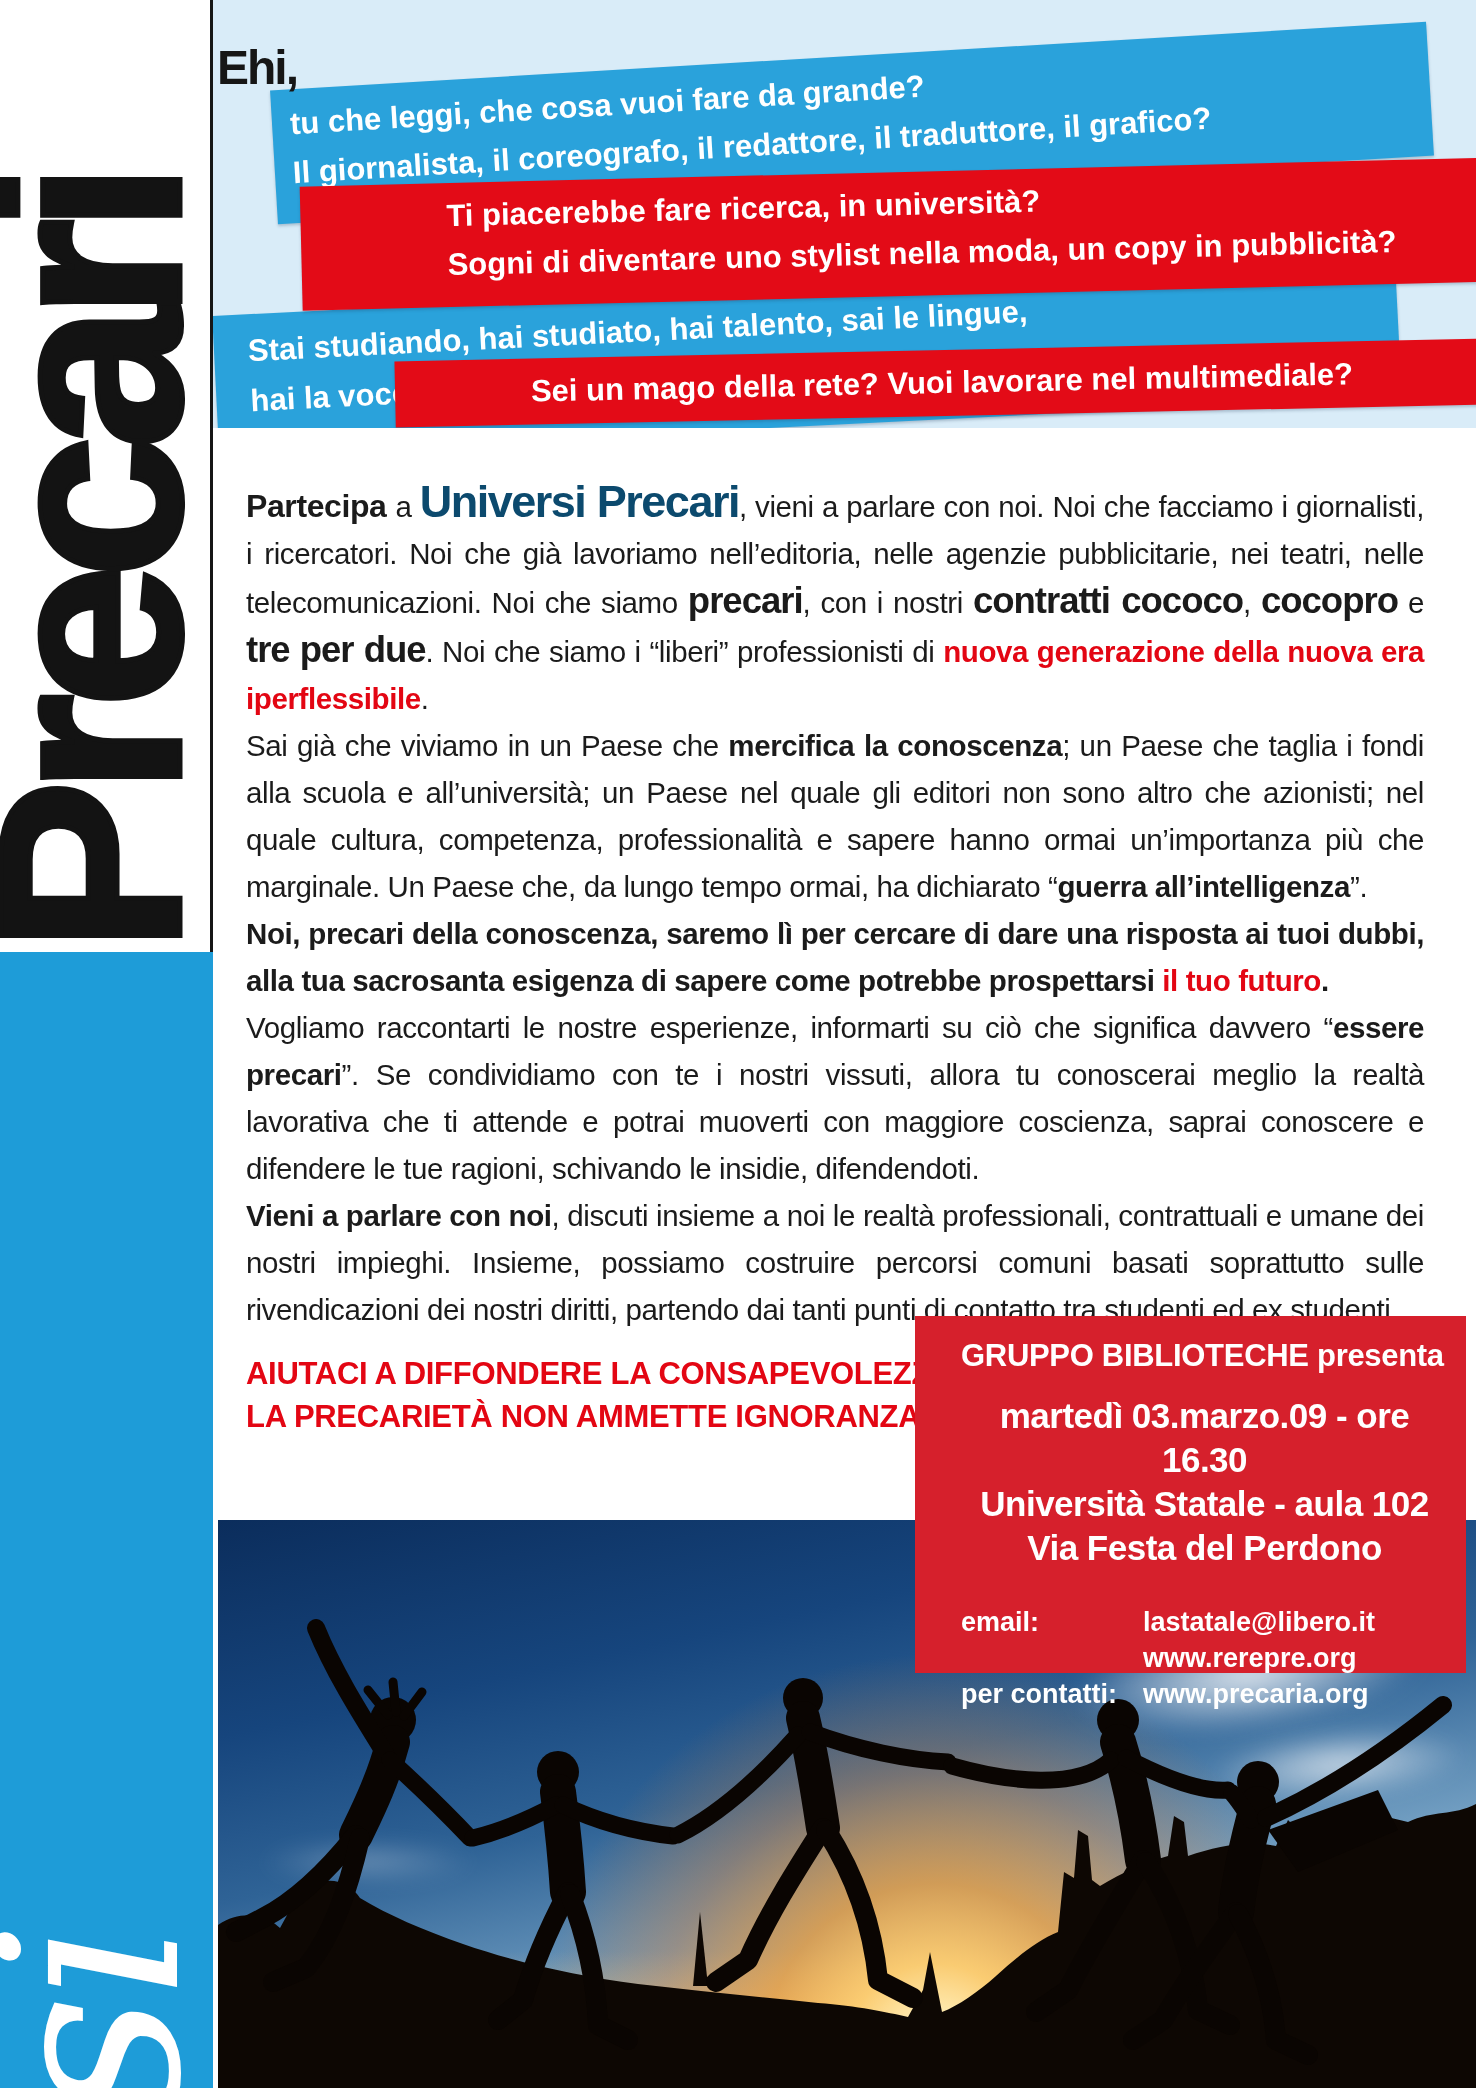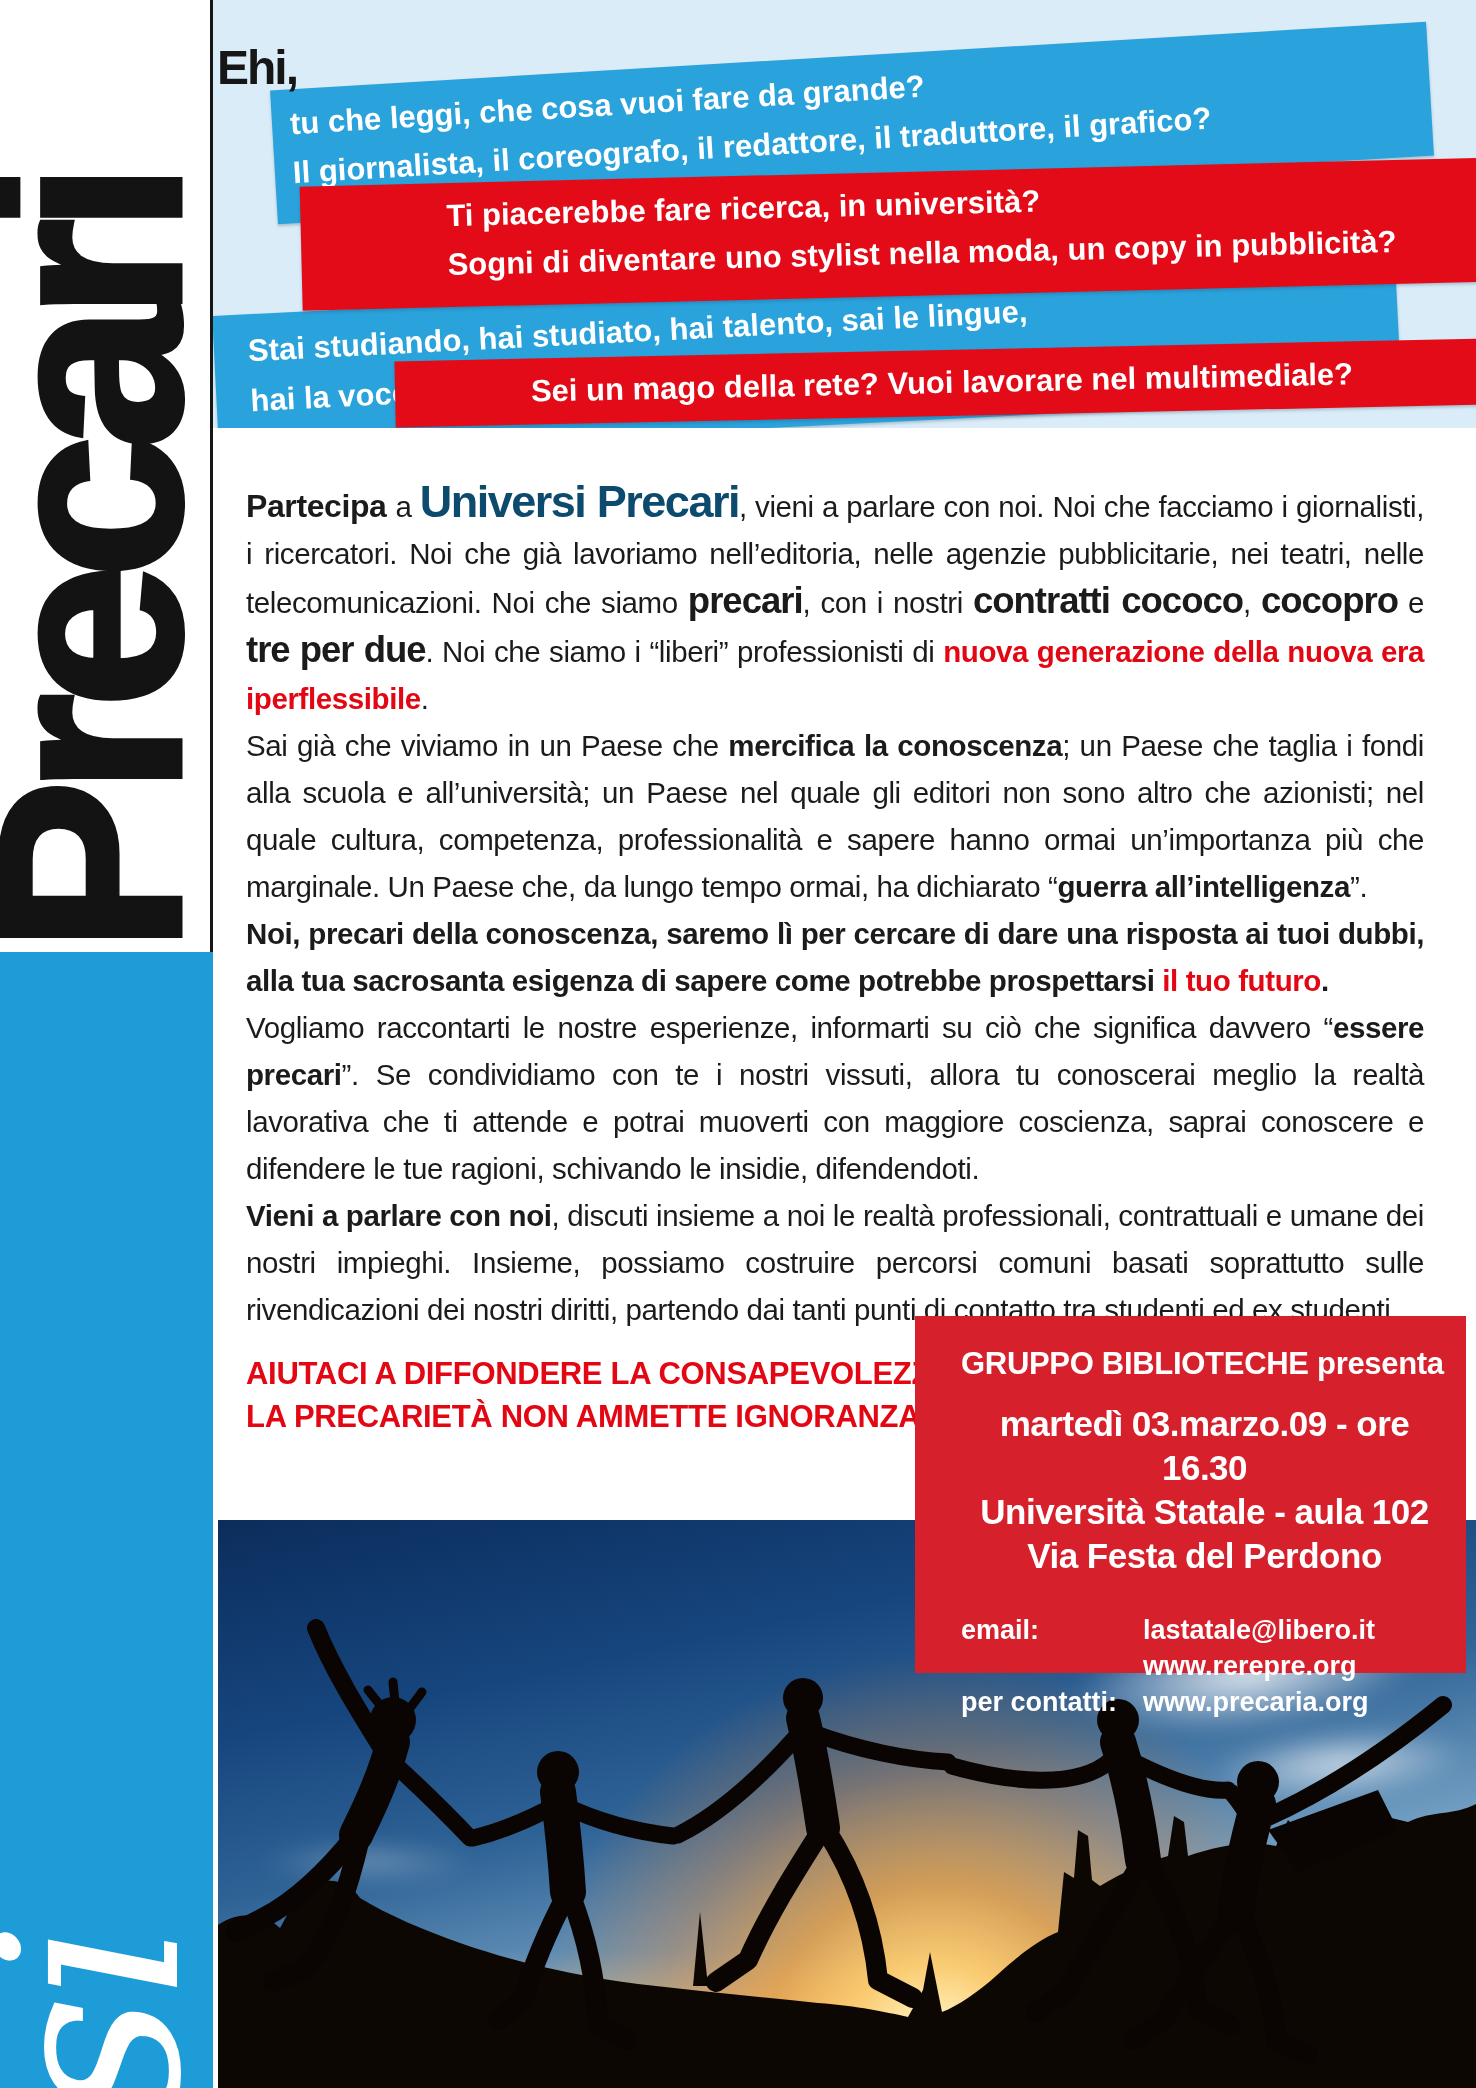--- a/index.html
+++ b/index.html
@@ -36,21 +36,21 @@
   .body-text p{margin:0;}
   .run-n{}
   .run-lead{font-size:32px;font-weight:bold;}
   .run-title{font-size:45px;font-weight:bold;color:#0c4a6e;letter-spacing:-1.5px;}
   .run-bigb{font-size:36.5px;font-weight:bold;letter-spacing:-1px;}
   .run-b{font-weight:bold;}
   .run-rb{font-weight:bold;color:#E30613;}
   
   .cta{position:absolute;left:246px;top:1352px;font-size:31px;line-height:43px;font-weight:bold;color:#E30613;letter-spacing:-0.3px;}
   
-  .event-box{position:absolute;left:915px;top:1316px;width:551px;height:357px;background:#D6202C;color:#ffffff;box-sizing:border-box;padding:30px 18px 0 46px;z-index:6;}
+  .event-box{position:absolute;left:915px;top:1316px;width:551px;height:357px;background:#D6202C;color:#ffffff;box-sizing:border-box;padding:22px 18px 0 46px;z-index:6;}
   .presenter{font-size:31px;font-weight:bold;margin-bottom:20px;letter-spacing:-0.3px;}
   .evline{font-size:35px;font-weight:bold;line-height:44px;letter-spacing:-0.5px;text-align:center;}
   .contacts{margin-top:34px;font-size:27px;font-weight:bold;line-height:36px;}
   .crow{display:flex;}
   .clabel{width:182px;flex:none;}
   
   .photo{
     position:absolute;left:218px;top:1520px;width:1258px;height:568px;z-index:1;overflow:hidden;
     background:
       radial-gradient(circle at 57% 94%, #fffdf2 0px, #ffeeb8 35px, rgba(255,205,110,.95) 90px, rgba(246,160,55,.75) 170px, rgba(240,135,45,.35) 280px, rgba(240,135,45,0) 400px),

